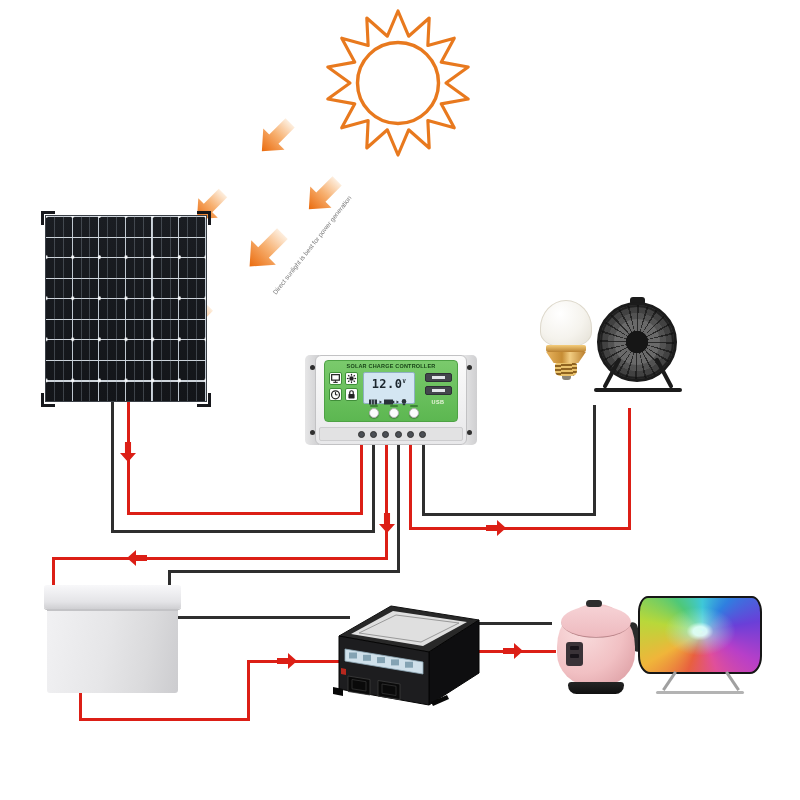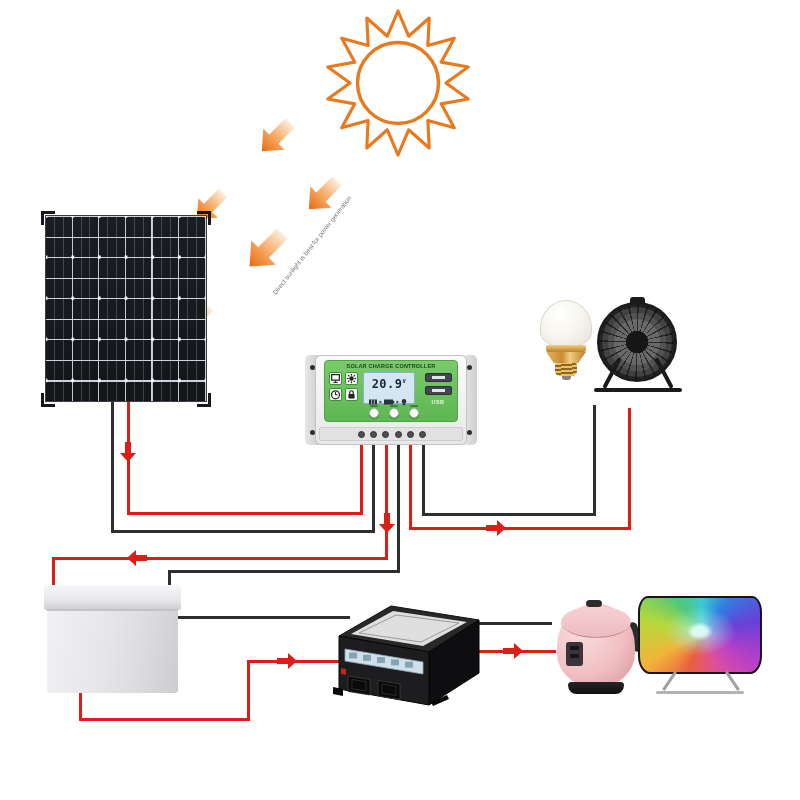--- a/index.html
+++ b/index.html
@@ -258,21 +258,21 @@
           </svg>
       </div>
       <div class="ibox" style="left:20px;top:27px">
         <svg width="11" height="11" viewBox="0 0 10 10">
             <rect x="2.2" y="4.6" width="5.6" height="4" rx="0.6" fill="#222"></rect>
             <path d="M3.4,4.6 V3.2 A1.6,1.6 0 0 1 6.6,3.2 V4.6" fill="none" stroke="#222" stroke-width="1.1"></path>
           </svg>
       </div>
 
       <div class="lcd">
-        <div class="lcd-val"><span>20.9</span><sup>V</sup></div>
+        <div class="lcd-val"><span>12.0</span><sup>V</sup></div>
         <svg width="44" height="8" viewBox="0 0 44 8">
           <g fill="#2a333b">
             <rect x="2" y="1.5" width="8" height="5"></rect>
               <line x1="4.6" y1="1.5" x2="4.6" y2="6.5" stroke="#d4e6f2" stroke-width="0.7"></line>
               <line x1="7.3" y1="1.5" x2="7.3" y2="6.5" stroke="#d4e6f2" stroke-width="0.7"></line>
             <polygon points="12.5,2.5 15,4 12.5,5.5"></polygon>
             <rect x="17" y="1.5" width="9" height="5"></rect>
               <rect x="26" y="2.8" width="1.3" height="2.4"></rect>
             <polygon points="29.5,2.5 32,4 29.5,5.5"></polygon>
             <circle cx="37" cy="3.4" r="2.3"></circle>

